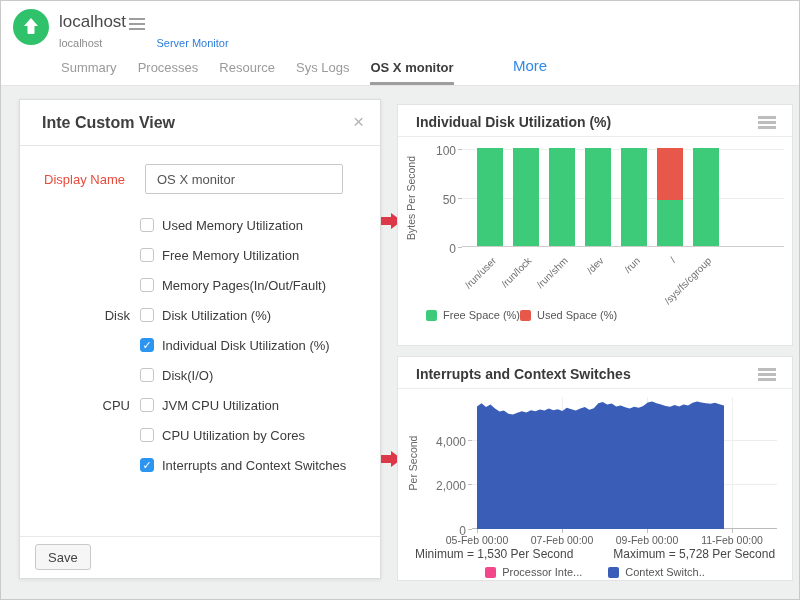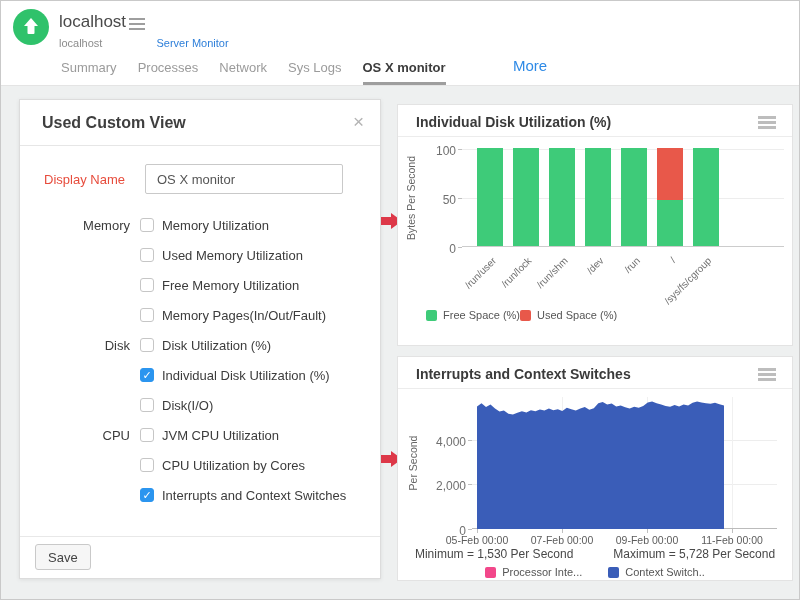--- a/index.html
+++ b/index.html
@@ -108,43 +108,38 @@
         <i></i>
         <i></i>
       </div>
     <div class="breadcrumb">
       <span class="bc-parent">localhost</span>
       <a class="bc-current">Server Monitor</a>
     </div>
     <nav class="tabs" id="tabs">
         <div class="tab">Summary</div>
         <div class="tab">Processes</div>
-        <div class="tab">Network</div>
+        <div class="tab">Resource</div>
         <div class="tab">Sys Logs</div>
         <div class="tab active">OS X monitor</div>
       </nav>
     <a class="more-link">More</a>
   </header>
 
   <section class="dialog">
     <div class="dlg-head">
-      <h2>Used Custom View</h2>
+      <h2>Inte Custom View</h2>
       <span class="dlg-close">×</span>
     </div>
     <div class="dlg-body">
       <div class="field-row">
         <label>Display Name</label>
         <input type="text" value="OS X monitor" style="">
       </div>
       <div id="checkbox-list">
-          <div class="cb-row">
-            <span class="grp">Memory</span>
-            <span class="cb"></span>
-            <span class="cb-label">Memory Utilization</span>
-          </div>
           <div class="cb-row">
             <span class="grp"></span>
             <span class="cb"></span>
             <span class="cb-label">Used Memory Utilization</span>
           </div>
           <div class="cb-row">
             <span class="grp"></span>
             <span class="cb"></span>
             <span class="cb-label">Free Memory Utilization</span>
           </div>

